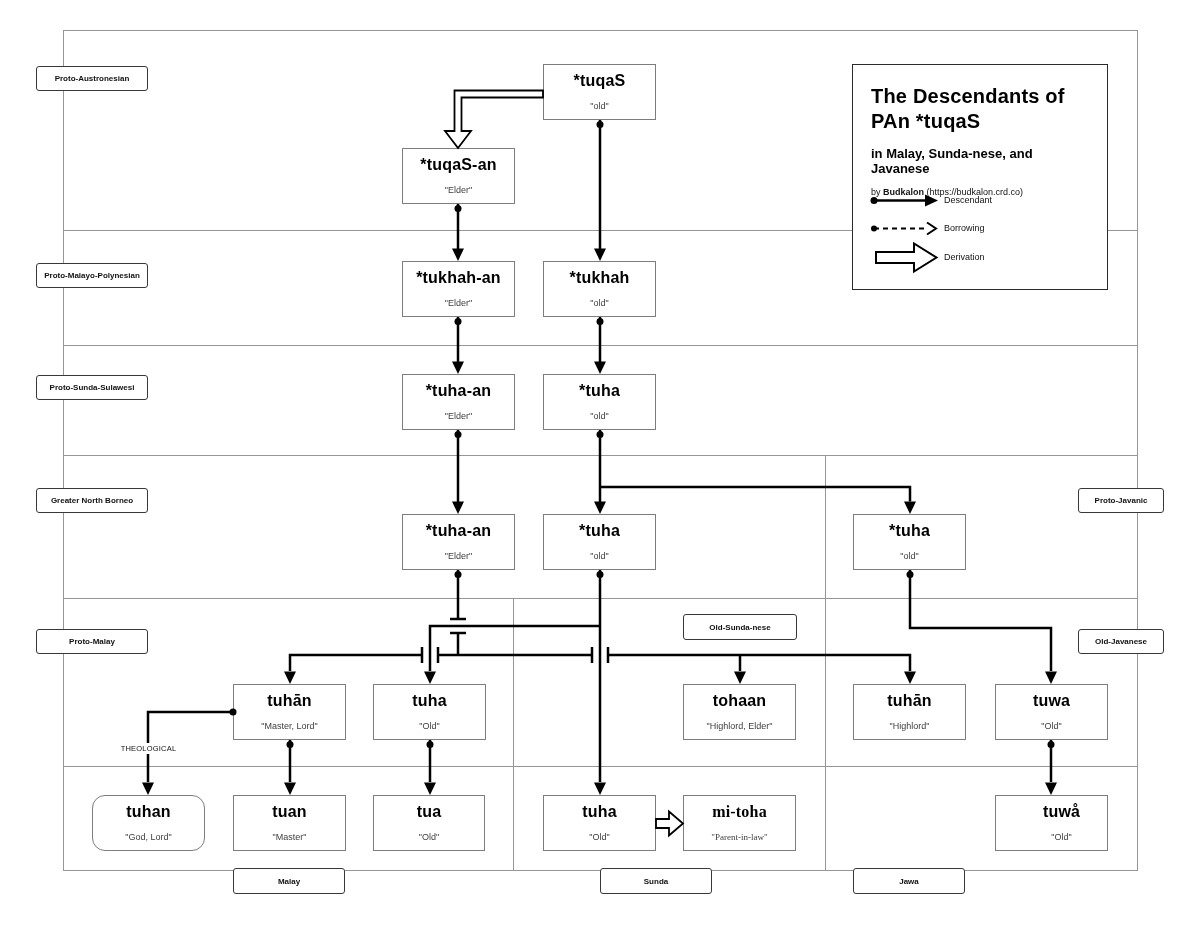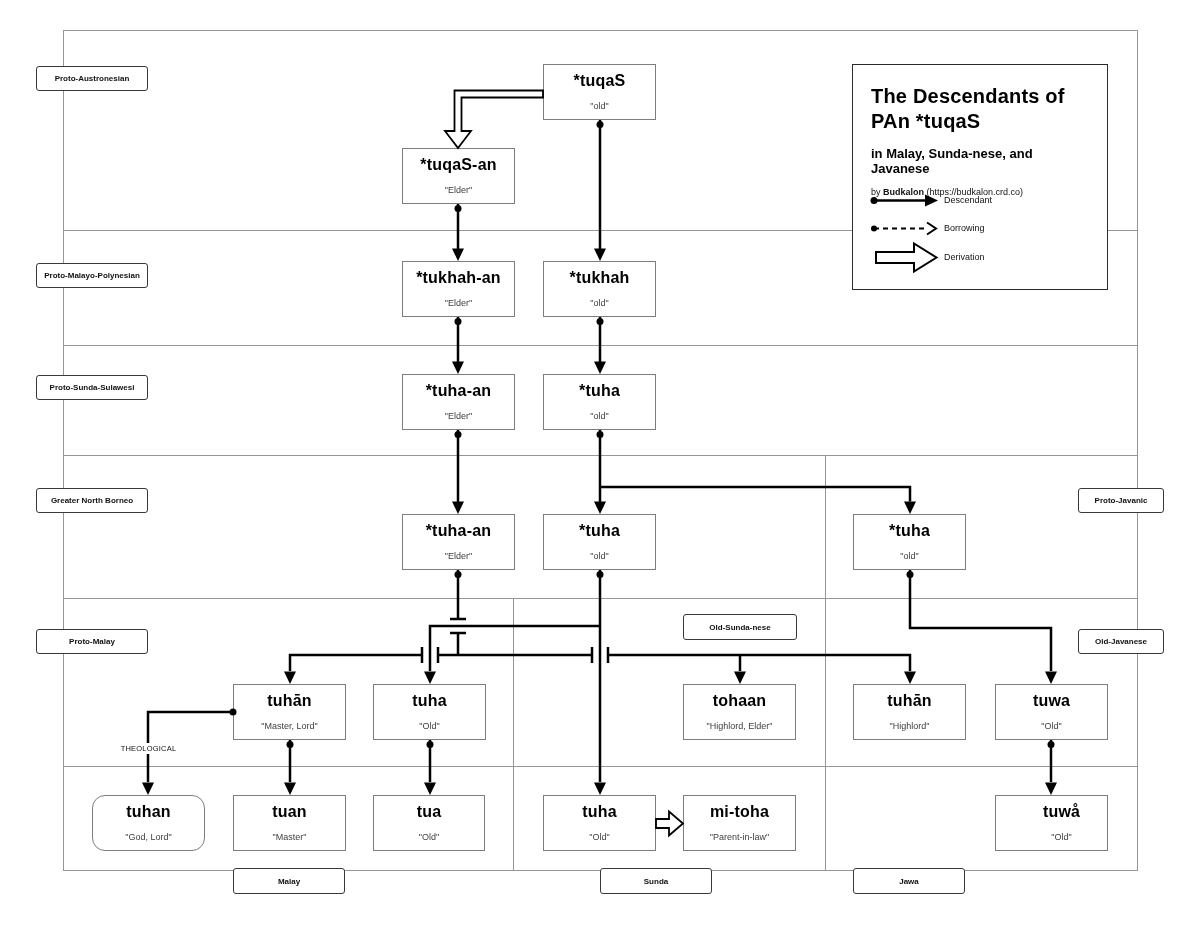--- a/index.html
+++ b/index.html
@@ -233,21 +233,21 @@
       <div class="gloss">"Master"</div>
     </div>
     <div class="node" style="left: 373px; top: 795px; width: 112px; height: 56px;">
       <div class="word">tua</div>
       <div class="gloss">"Old"</div>
     </div>
     <div class="node" style="left: 543px; top: 795px; width: 113px; height: 56px;">
       <div class="word">tuha</div>
       <div class="gloss">"Old"</div>
     </div>
-    <div class="node" style="left: 683px; top: 795px; width: 113px; height: 56px;">
+    <div class="node" style="left: 683px; top: 795px; width: 113px; height: 56px; font-family: Liberation Serif, serif;">
       <div class="word">mi-toha</div>
       <div class="gloss">"Parent-in-law"</div>
     </div>
     <div class="node" style="left: 995px; top: 795px; width: 113px; height: 56px; padding-left: 20px;">
       <div class="word">tuwå</div>
       <div class="gloss">"Old"</div>
     </div>
     <div class="pill" style="left: 36px; top: 66px; width: 112px; height: 25px;">Proto-Austronesian</div>
     <div class="pill" style="left: 36px; top: 263px; width: 112px; height: 25px;">Proto-Malayo-Polynesian</div>
     <div class="pill" style="left: 36px; top: 375px; width: 112px; height: 25px;">Proto-Sunda-Sulawesi</div>

